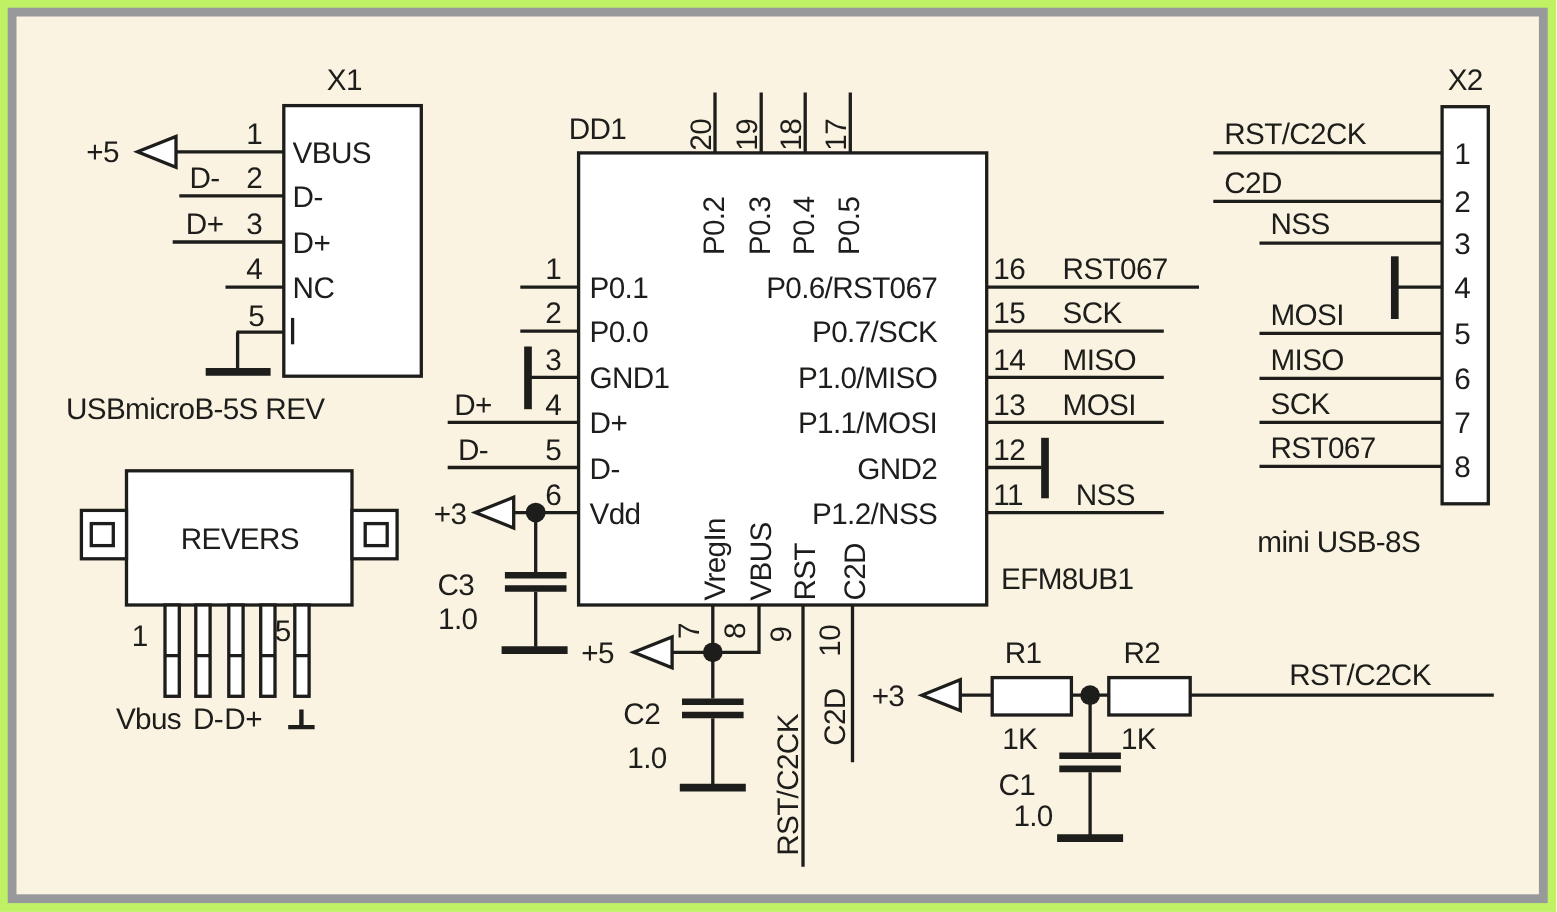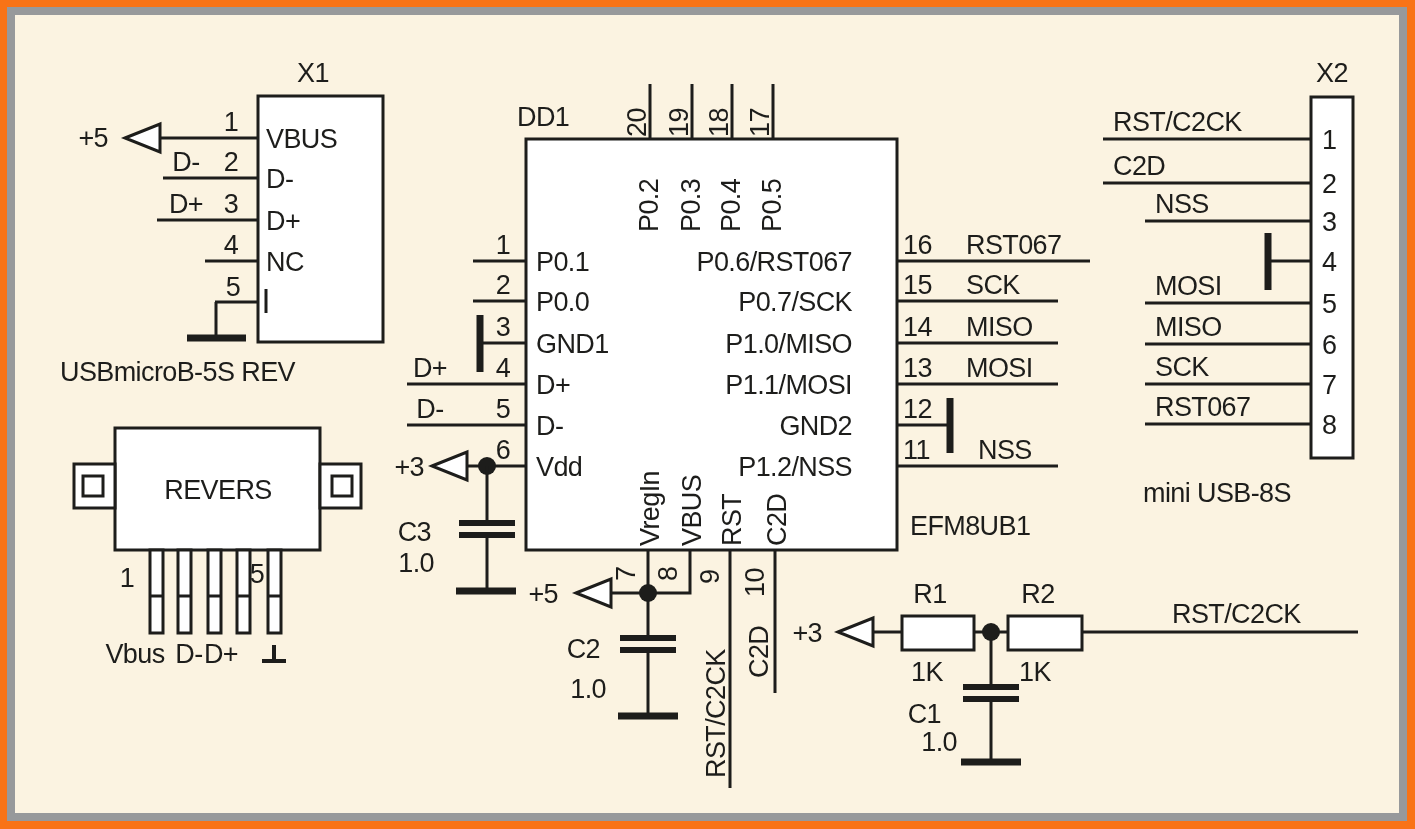--- a/index.html
+++ b/index.html
@@ -1,16 +1,16 @@
 <!DOCTYPE html>
 <html><head>
 <meta charset="utf-8">
 <style>
   html,body{margin:0;padding:0;background:#ffffff;}
-  .stage{position:relative;width:1415px;height:829px;background:#f97316;}
+  .stage{position:relative;width:1415px;height:829px;background:#bef264;}
   svg{display:block;}
   svg text{
     font-family:"Liberation Sans","DejaVu Sans",sans-serif;
     font-size:27px;
     fill:#1d1d1b;
     letter-spacing:-0.6px;
   }
   .w  {stroke:#1d1d1b;stroke-width:3;fill:none;}
   .gb {stroke:#1d1d1b;stroke-width:7;fill:none;}
   .cp {stroke:#1d1d1b;stroke-width:6;fill:none;}

